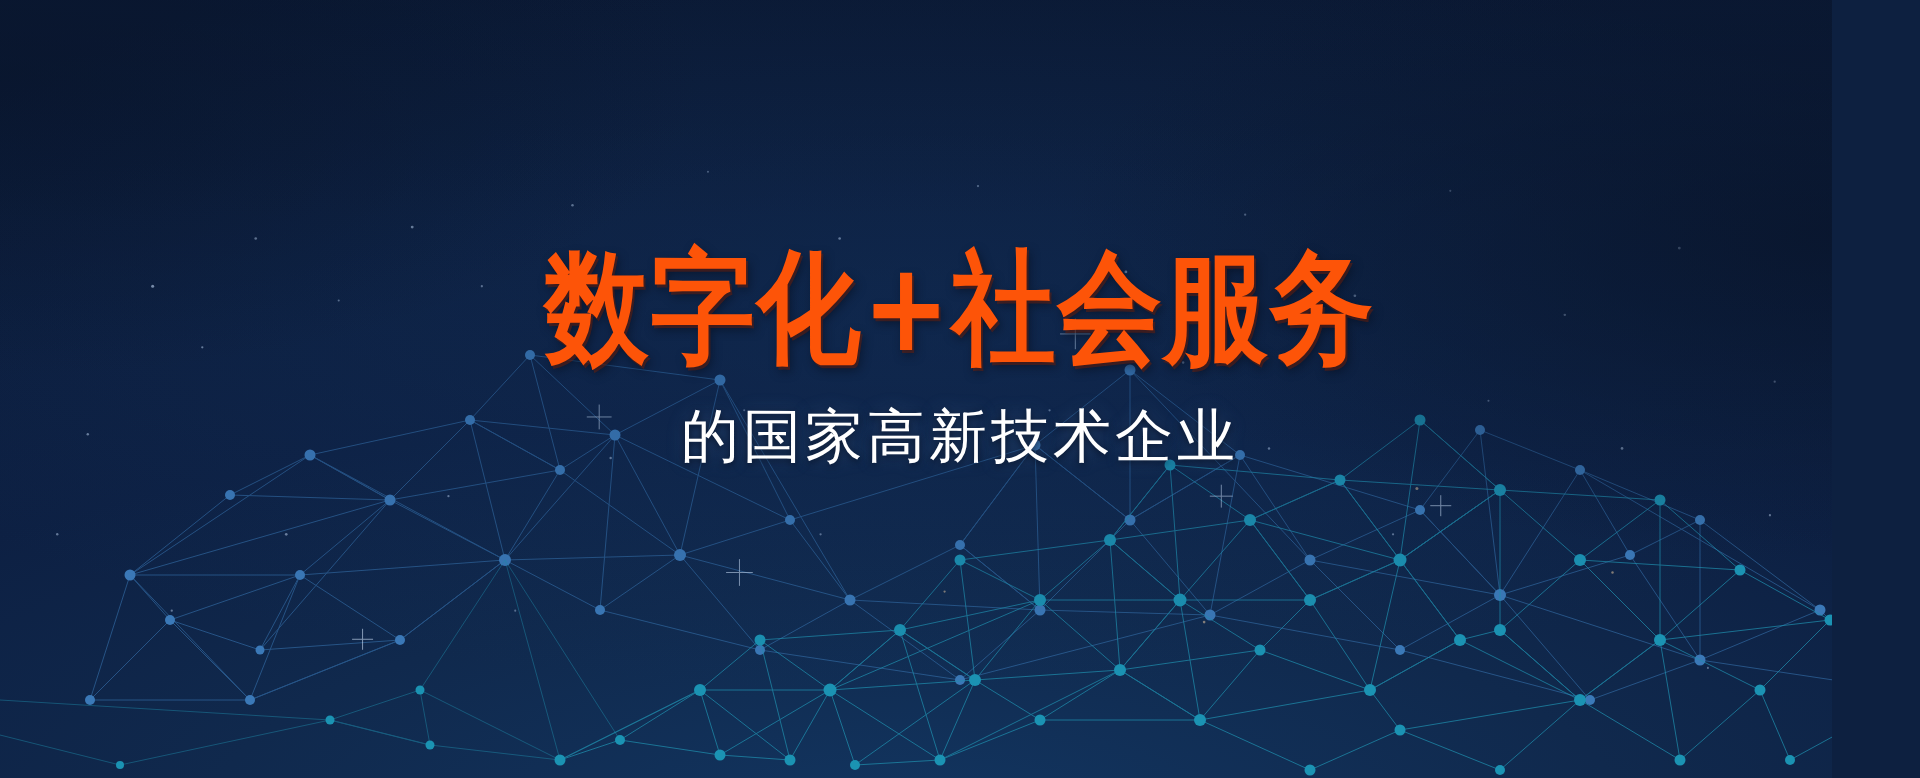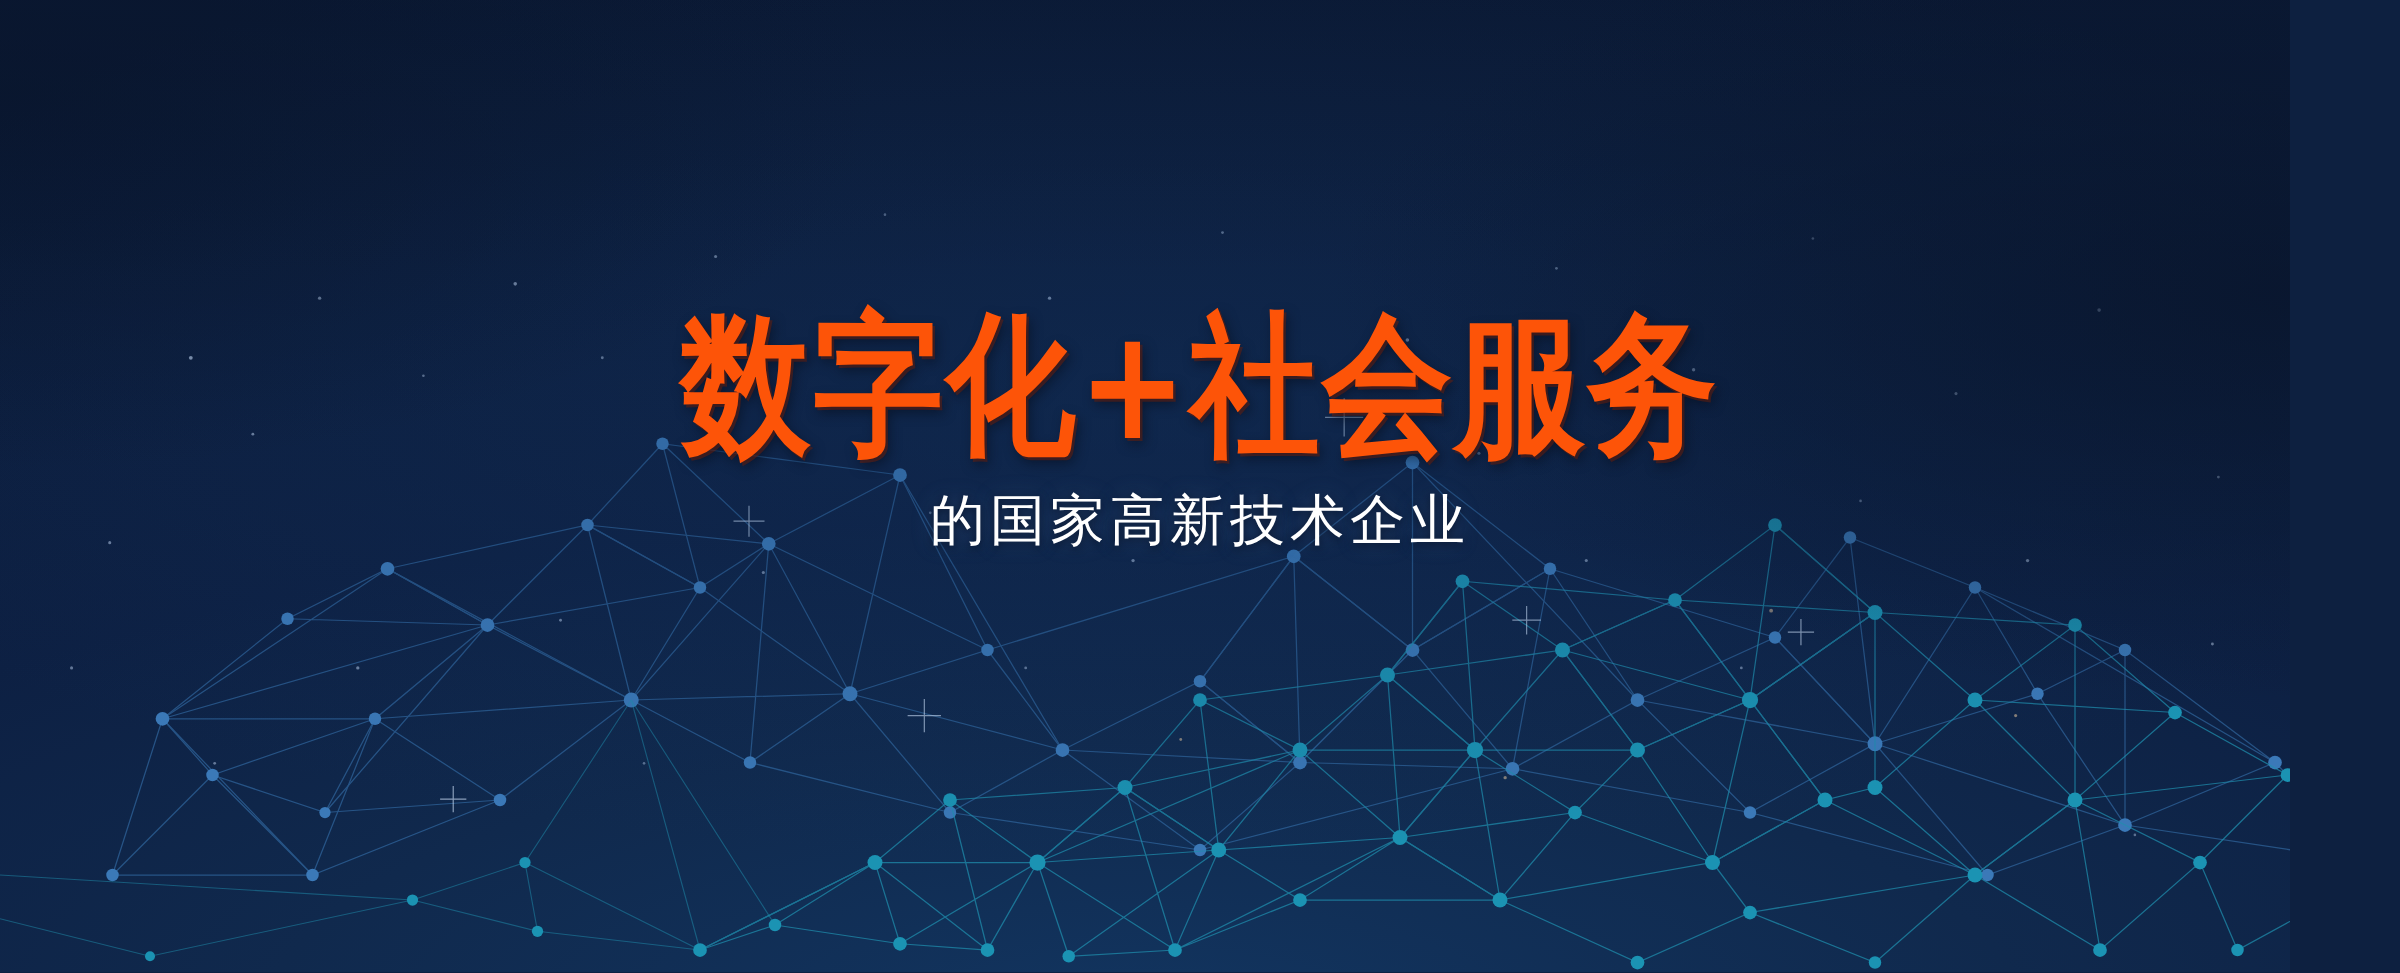--- a/index.html
+++ b/index.html
@@ -76,25 +76,25 @@
     white-space: nowrap;
     transform: scaleY(1.18);
     transform-origin: center top;
     text-shadow:
       2px 2px 0 rgba(120,32,4,0.45),
       3px 4px 9px rgba(5,12,28,0.55);
   }
   .subhead {
     font-family: "DejaVu Serif", "Liberation Serif", serif;
     font-weight: 400;
-    font-size: 44px;
+    font-size: 58px;
     line-height: 1.1;
     letter-spacing: 4px;
     color: #ffffff;
-    margin: 0;
+    margin: 12px;
     padding-top: 40px;
     white-space: nowrap;
     text-shadow:
       0 2px 7px rgba(6,14,32,0.85),
       0 0 18px rgba(130,180,240,0.25);
   }
 </style>
 </head>
 <body>
 

